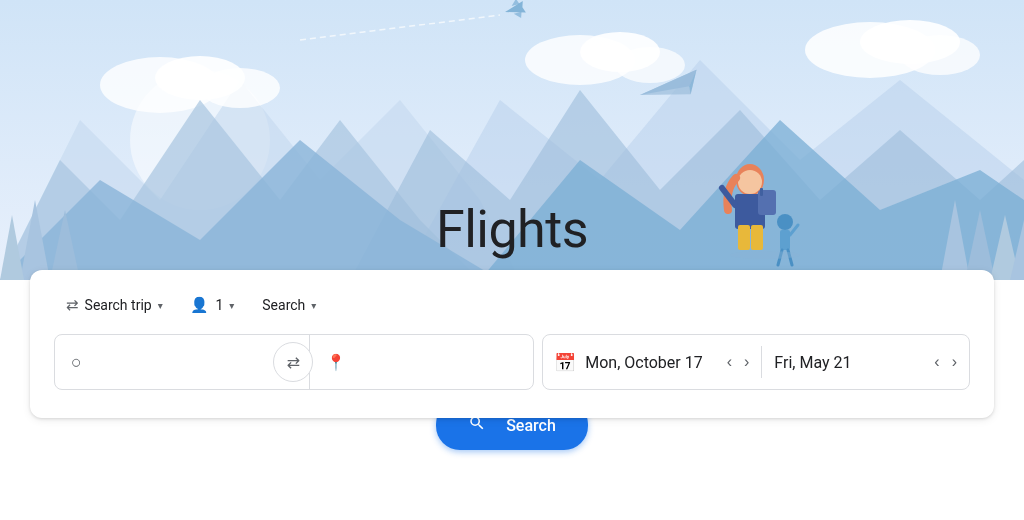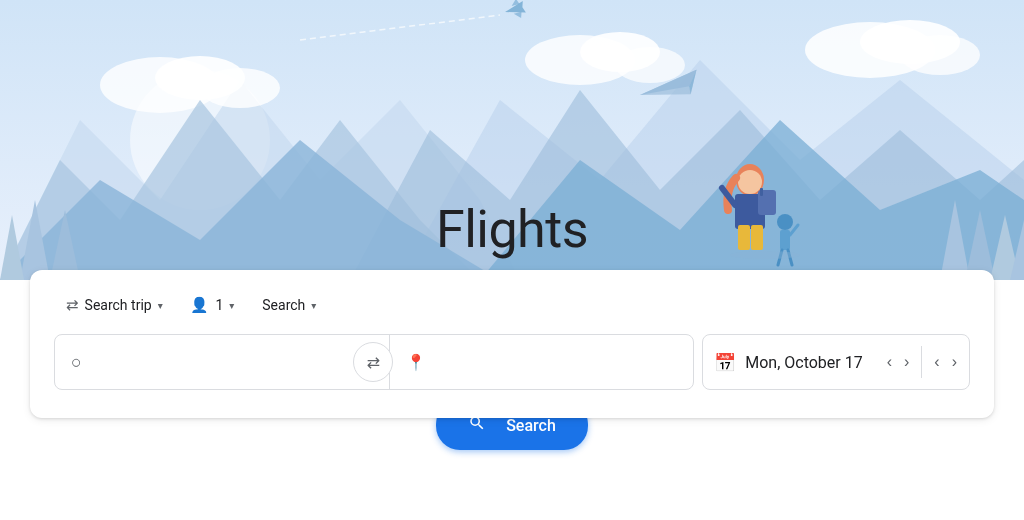--- a/index.html
+++ b/index.html
@@ -364,20 +364,23 @@
         <button class="date-nav-btn">
           <span>‹</span>
         </button>
         <button class="date-nav-btn">
           <span>›</span>
         </button>
       </div>
 
       <div class="date-divider"></div>
 
+      <div class="date-field">
+        <span class="date-text">Fri, May 21</span>
+      </div>
       <div class="date-nav-group">
         <button class="date-nav-btn">
           <span>‹</span>
         </button>
         <button class="date-nav-btn">
           <span>›</span>
         </button>
       </div>
     </div>
   </div>

